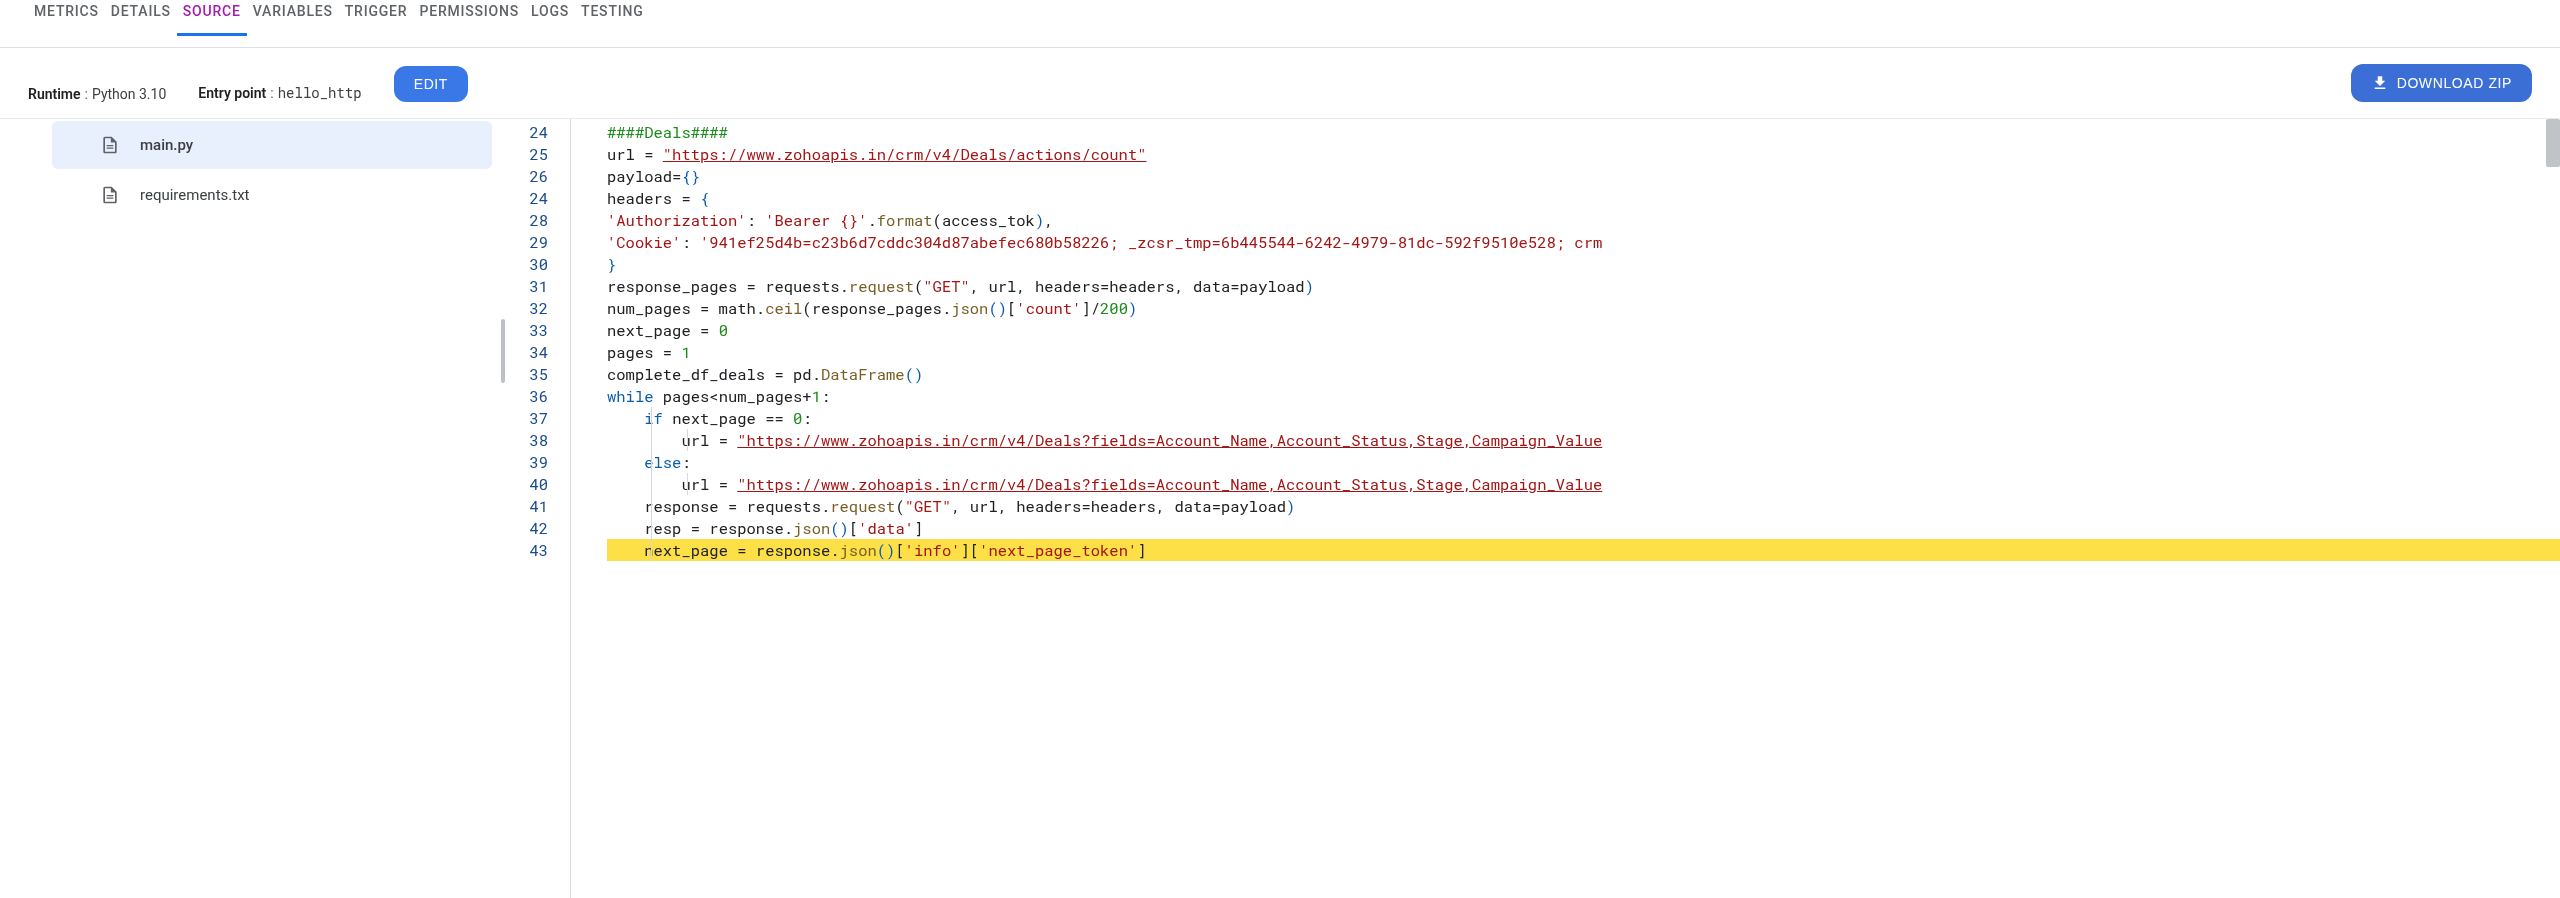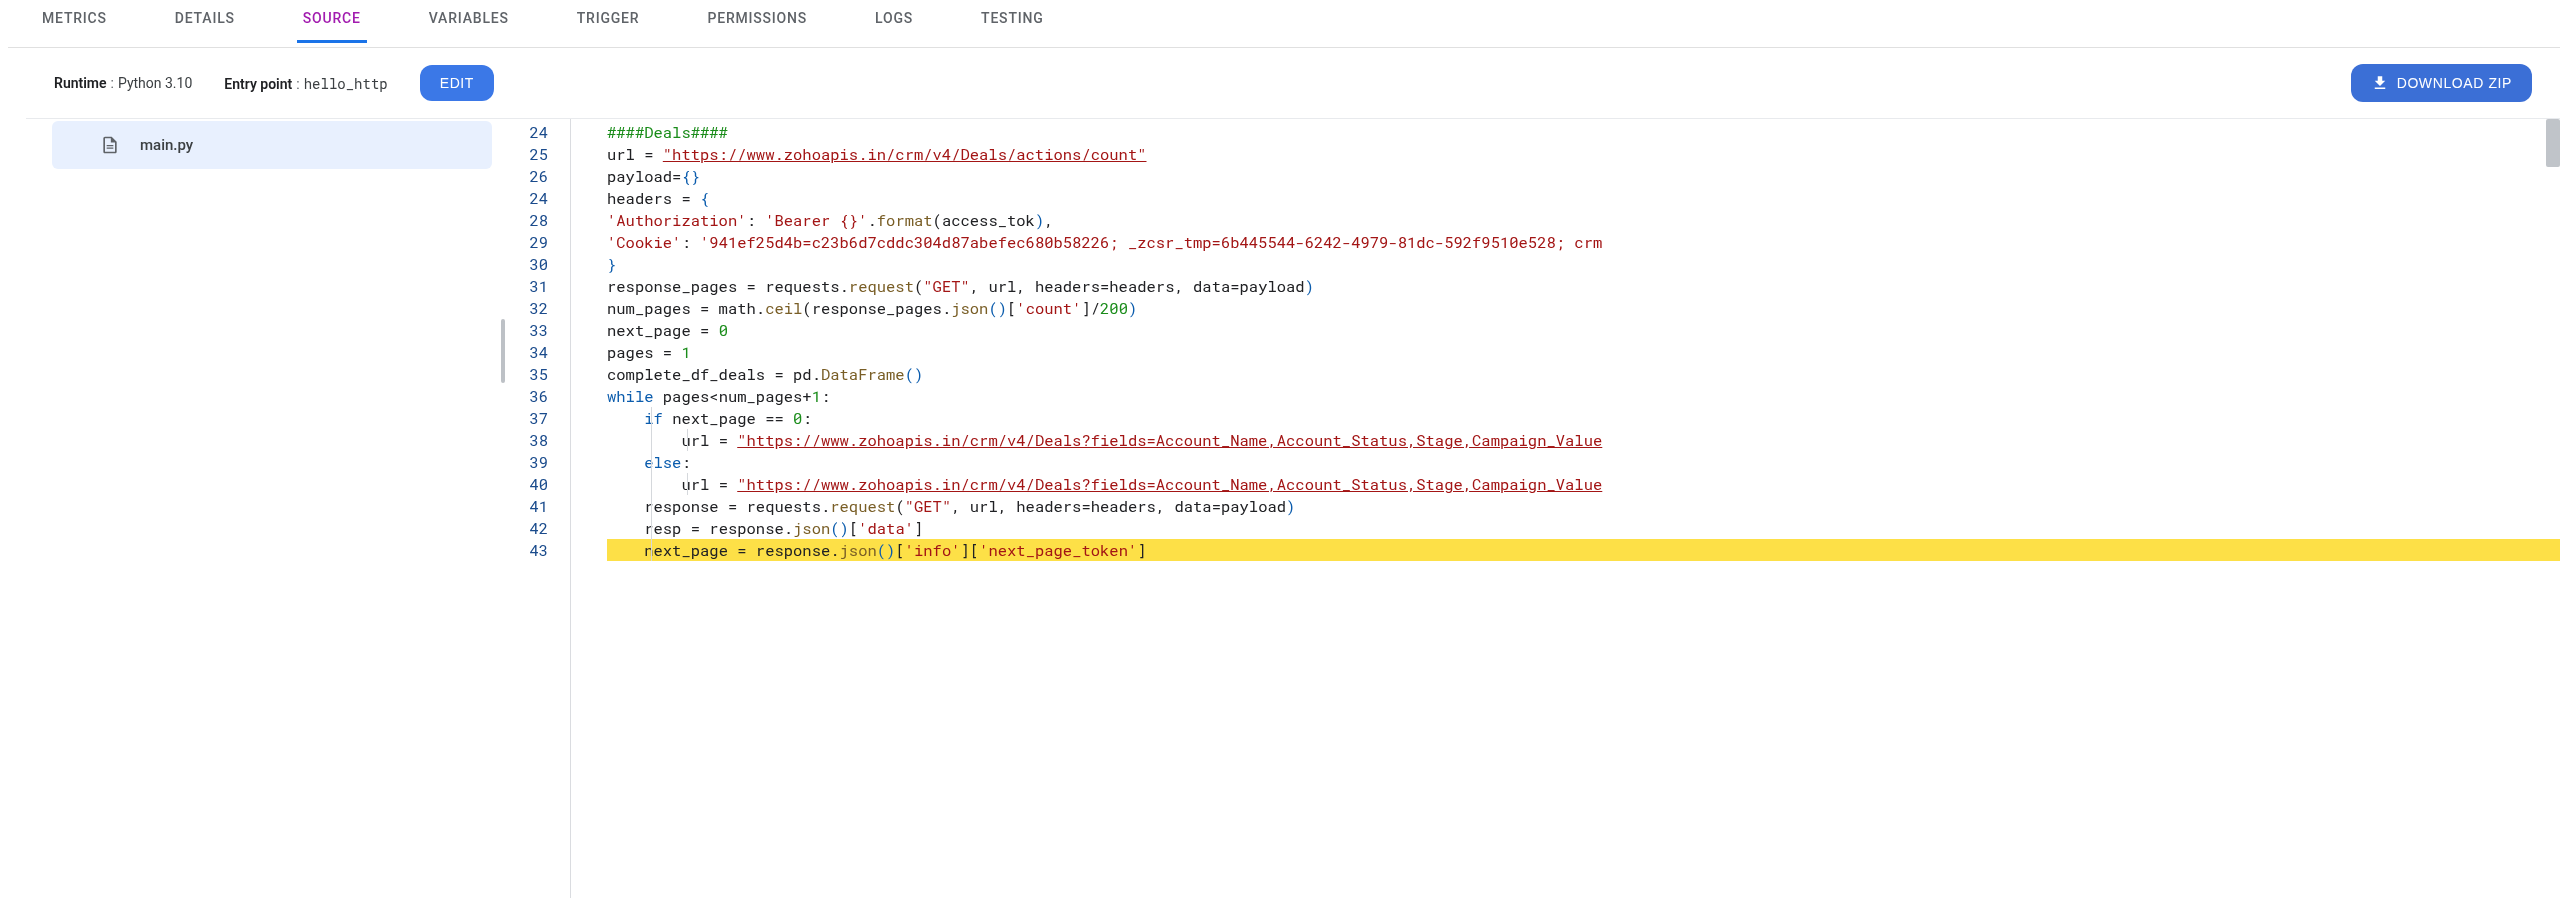--- a/index.html
+++ b/index.html
@@ -9,49 +9,46 @@
     font-size: 14px;
     color: #3c4043;
     background: #fff;
     width: 2560px;
     height: 898px;
     overflow: hidden;
   }
   
   .tabs {
     display: flex;
-    gap: 56px;
-    padding: 4px 28px;
+    padding: 11px 28px;
     border-bottom: 1px solid #e0e0e0;
     align-items: flex-end;
     height: 48px;
-    margin-left: 8px;
   }
   .tab {
     font-size: 14px;
     font-weight: 500;
     letter-spacing: 0.8px;
     color: #5f6368;
     padding: 14px 6px 14px;
     cursor: pointer;
     border-bottom: 3px solid transparent;
     text-transform: uppercase;
   }
   .tab.active {
     color: #a21caf;
     border-bottom-color: #1a73e8;
   }
   
   .toolbar {
     display: flex;
-    align-items: center;
+    align-items: flex-end;
     padding: 16px 28px;
     gap: 32px;
     border-bottom: 1px solid #e8eaed;
-    margin-left: 26px;
   }
   .kv { font-size: 14px; color: #3c4043; }
   .kv .k { font-weight: 600; color: #202124; }
   .kv .sep { margin: 0 4px; color: #5f6368; }
   .kv .v-mono { font-family: "Roboto Mono", Menlo, monospace; }
   .btn {
     background: #3b78e7;
     color: #fff;
     border: none;
     border-radius: 12px;
@@ -206,20 +203,26 @@
 
 <div class="body-row">
 
   <div class="file-pane">
     <div class="file-list">
       <div class="file-item selected">
         <svg class="file-icon" viewBox="0 0 24 24">
             <path d="M14 2H6c-1.1 0-2 .9-2 2v16c0 1.1.9 2 2 2h12c1.1 0 2-.9 2-2V8l-6-6zM6 20V4h7v5h5v11H6zM8 12h8v1.5H8V12zm0 3h8v1.5H8V15z"></path>
           </svg>
         <span>main.py</span>
+      </div>
+      <div class="file-item">
+        <svg class="file-icon" viewBox="0 0 24 24">
+            <path d="M14 2H6c-1.1 0-2 .9-2 2v16c0 1.1.9 2 2 2h12c1.1 0 2-.9 2-2V8l-6-6zM6 20V4h7v5h5v11H6zM8 12h8v1.5H8V12zm0 3h8v1.5H8V15z"></path>
+          </svg>
+        <span>requirements.txt</span>
       </div>
     </div>
   </div>
 
   <div class="divider-handle"></div>
 
   <div class="code-pane">
     <div class="gutter" id="gutter">
         <div class="ln">24</div>
         <div class="ln">25</div>

